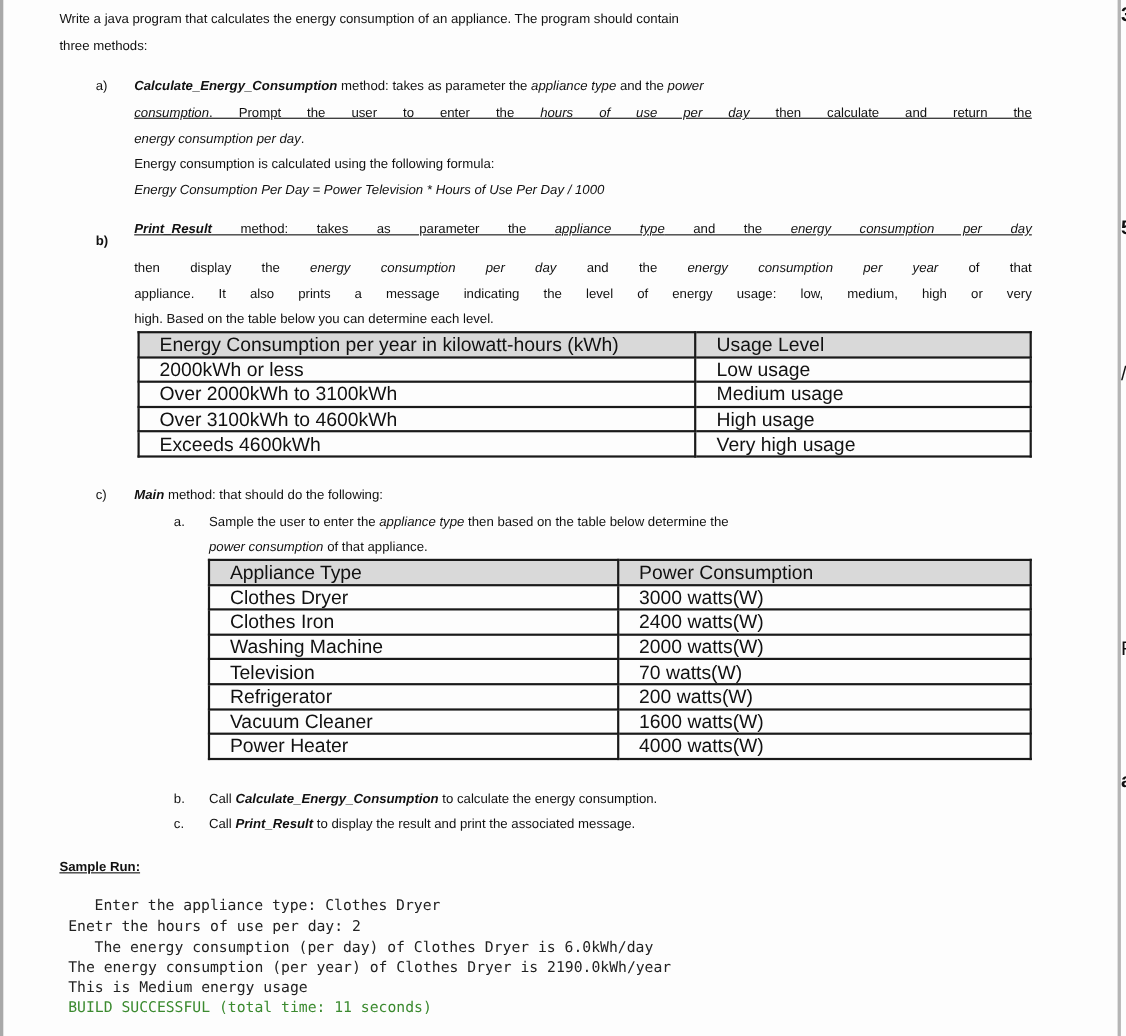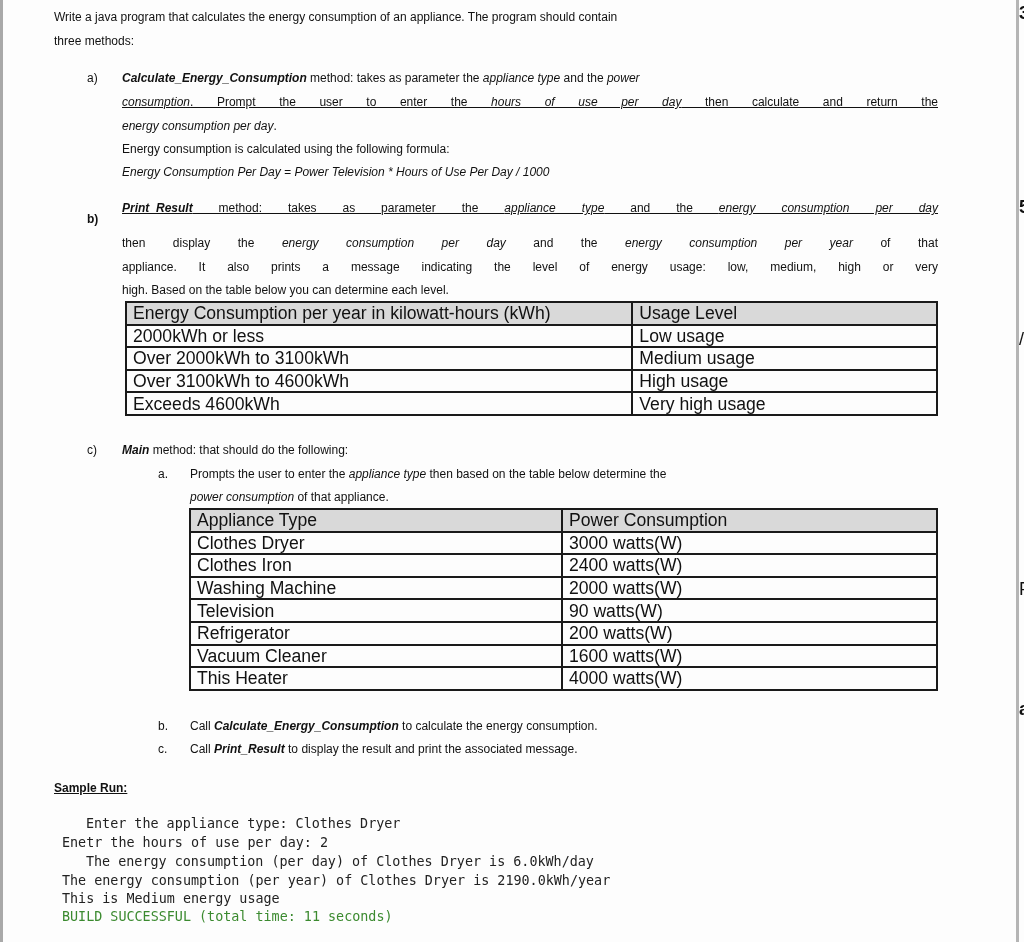--- a/index.html
+++ b/index.html
@@ -7,21 +7,21 @@
     body { position: relative; font-family: "Liberation Sans", sans-serif; color: #111; }
     .left-edge { position: absolute; left: 0; top: 0; width: 3px; height: 942px; background: #a9a9a9; }
     .right-edge { position: absolute; left: 1016px; top: 0; width: 8px; height: 942px; background: #fdfdfd; border-left: 3px solid #b5b5b5; }
     .edge-glyph { position: absolute; left: 1019px; font-size: 18px; font-weight: bold; color: #111; line-height: 1; }
     .page { position: absolute; left: 0; top: 0; width: 1016px; height: 942px; }
     .t { position: absolute; font-size: 12px; line-height: 24px; white-space: nowrap; }
     .just { text-align: justify; text-align-last: justify; white-space: normal; }
     i { font-style: italic; }
     b { font-weight: bold; }
     table { position: absolute; border-collapse: collapse; font-size: 17.6px; }
-    td { border: 2px solid #1a1a1a; padding: 0 6px; height: 22.6px; line-height: 20px; vertical-align: middle; white-space: nowrap; }
+    td { border: 2px solid #1a1a1a; padding: 0 18px; height: 22.6px; line-height: 20px; vertical-align: middle; white-space: nowrap; }
     tr.hdr td { background: #d9d9d9; }
     .underline { text-decoration: underline; font-weight: bold; }
     .mono { position: absolute; left: 62px; font-family: "DejaVu Sans Mono", monospace; font-size: 13.4px; line-height: 19px; white-space: pre; color: #222; }
     .green { color: #3b8a2f; }
   </style>
 </head>
 <body>
 
 <div class="left-edge"></div>
 
@@ -69,21 +69,21 @@
       <td>Exceeds 4600kWh</td>
       <td>Very high usage</td>
     </tr>
   </tbody>
     </table>
 
   <div class="t" style="left:87px; top:438px;">c)</div>
   <div class="t" style="left:122px; top:438px;"><b><i>Main</i></b><span> method: that should do the following:</span></div>
 
   <div class="t" style="left:158px; top:462px;">a.</div>
-  <div class="t" style="left:190px; top:462px;"><span>Prompts the user to enter the </span><i>appliance type</i><span> then based on the table below determine the</span></div>
+  <div class="t" style="left:190px; top:462px;"><span>Sample the user to enter the </span><i>appliance type</i><span> then based on the table below determine the</span></div>
   <div class="t" style="left:190px; top:485px;"><i>power consumption</i><span> of that appliance.</span></div>
 
   <table style="left:189px; top:508px; width:749px;">
     <colgroup>
         <col style="width:373px">
         <col style="width:376px">
       </colgroup>
     <tbody>
         <tr class="hdr">
       <td>Appliance Type</td>
@@ -96,32 +96,32 @@
     <tr>
       <td>Clothes Iron</td>
       <td>2400 watts(W)</td>
     </tr>
     <tr>
       <td>Washing Machine</td>
       <td>2000 watts(W)</td>
     </tr>
     <tr>
       <td>Television</td>
-      <td>90 watts(W)</td>
+      <td>70 watts(W)</td>
     </tr>
     <tr>
       <td>Refrigerator</td>
       <td>200 watts(W)</td>
     </tr>
     <tr>
       <td>Vacuum Cleaner</td>
       <td>1600 watts(W)</td>
     </tr>
     <tr>
-      <td>This Heater</td>
+      <td>Power Heater</td>
       <td>4000 watts(W)</td>
     </tr>
   </tbody>
     </table>
 
   <div class="t" style="left:158px; top:714px;">b.</div>
   <div class="t" style="left:190px; top:714px;"><span>Call </span><b><i>Calculate_Energy_Consumption</i></b><span> to calculate the energy consumption.</span></div>
   <div class="t" style="left:158px; top:737px;">c.</div>
   <div class="t" style="left:190px; top:737px;"><span>Call </span><b><i>Print_Result</i></b><span> to display the result and print the associated message.</span></div>
 

